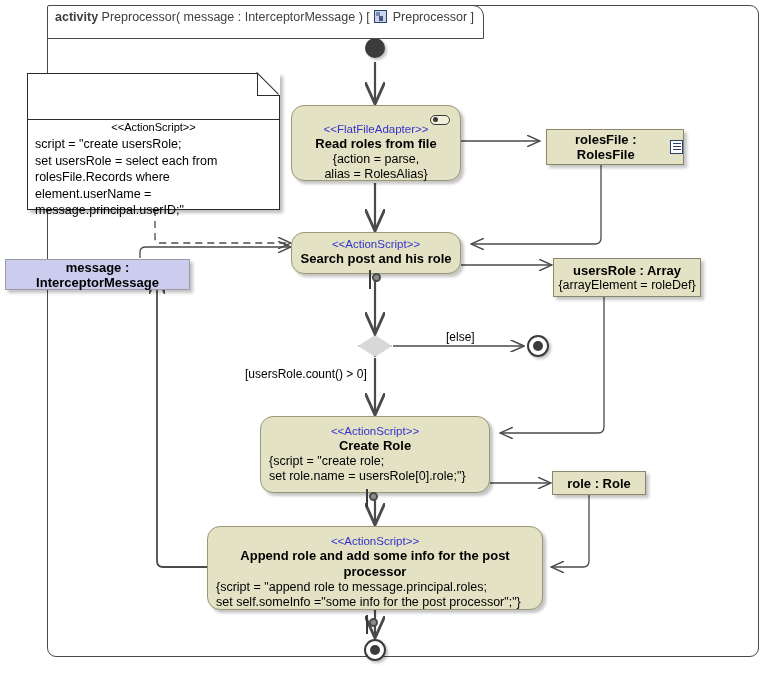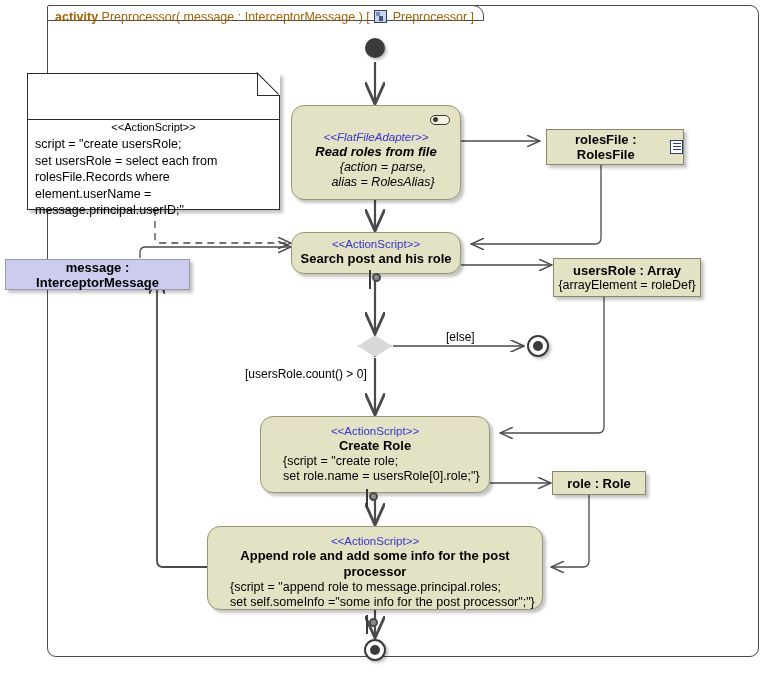--- a/index.html
+++ b/index.html
@@ -26,30 +26,30 @@
     height: 652px;
     border: 1px solid #4a4a4a;
     border-radius: 9px;
     box-sizing: border-box;
     background: transparent;
   }
   .activity-tab {
     position: absolute;
     left: 47px;
     top: 5px;
-    height: 16px;
+    height: 34px;
     border: 1px solid #4a4a4a;
     border-bottom: 1px solid #4a4a4a;
     border-radius: 2px 11px 0 0;
     background: #ffffff;
     box-sizing: border-box;
     padding: 2px 9px 0 7px;
     white-space: nowrap;
     font-size: 12.5px;
-    color: #a16207;
+    color: #404040;
     line-height: 18px;
     z-index: 4;
   }
   .activity-tab .kw { font-weight: bold; }
   .tab-icon {
     display: inline-block;
     width: 13px;
     height: 13px;
     vertical-align: -2px;
     margin: 0 2px 0 1px;
@@ -99,21 +99,20 @@
     font-weight: bold;
     font-size: 13px;
     line-height: 16px;
     display: block;
   }
   .body-text {
     font-size: 12.5px;
     line-height: 15px;
     display: block;
     white-space: pre;
-    margin-left: 14px;
   }
   .objnode {
     font-weight: bold;
     font-size: 13px;
     background: #e4e2c4;
     border: 1px solid #8a8669;
     display: flex;
     align-items: center;
     justify-content: center;
   }
@@ -356,21 +355,21 @@
     <div class="note-stereo">&lt;&lt;ActionScript&gt;&gt;</div>
     <div class="note-body">script = "create usersRole;
 set usersRole = select each from
 rolesFile.Records where
 element.userName =
 message.principal.userID;"</div>
   </div>
 
   <div class="initial-node" style="left:365px; top:38px;"></div>
 
-  <div class="node action" style="left:291px; top:105px; width:170px; height:95px; padding-top:24px;font-style:italic;">
+  <div class="node action" style="left:291px; top:105px; width:170px; height:76px; padding-top:16px;">
     <span class="stereo">&lt;&lt;FlatFileAdapter&gt;&gt;</span>
     <span class="nodename">Read roles from file</span>
     <span class="body-text">{action = parse,
 alias = RolesAlias}</span>
     <span class="pin-icon"></span>
   </div>
 
   <div class="node action" style="left:291px; top:232px; width:170px; height:42px; padding-top:4px;">
     <span class="stereo">&lt;&lt;ActionScript&gt;&gt;</span>
     <span class="nodename">Search post and his role</span>

